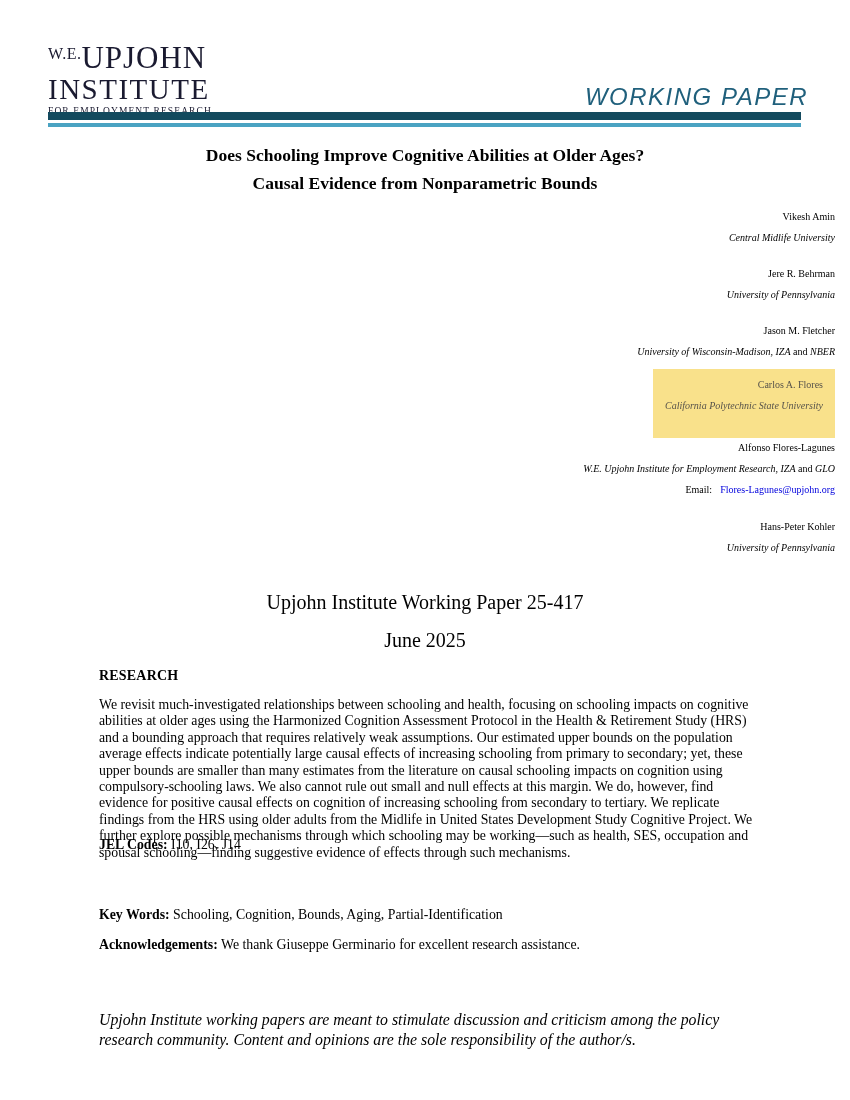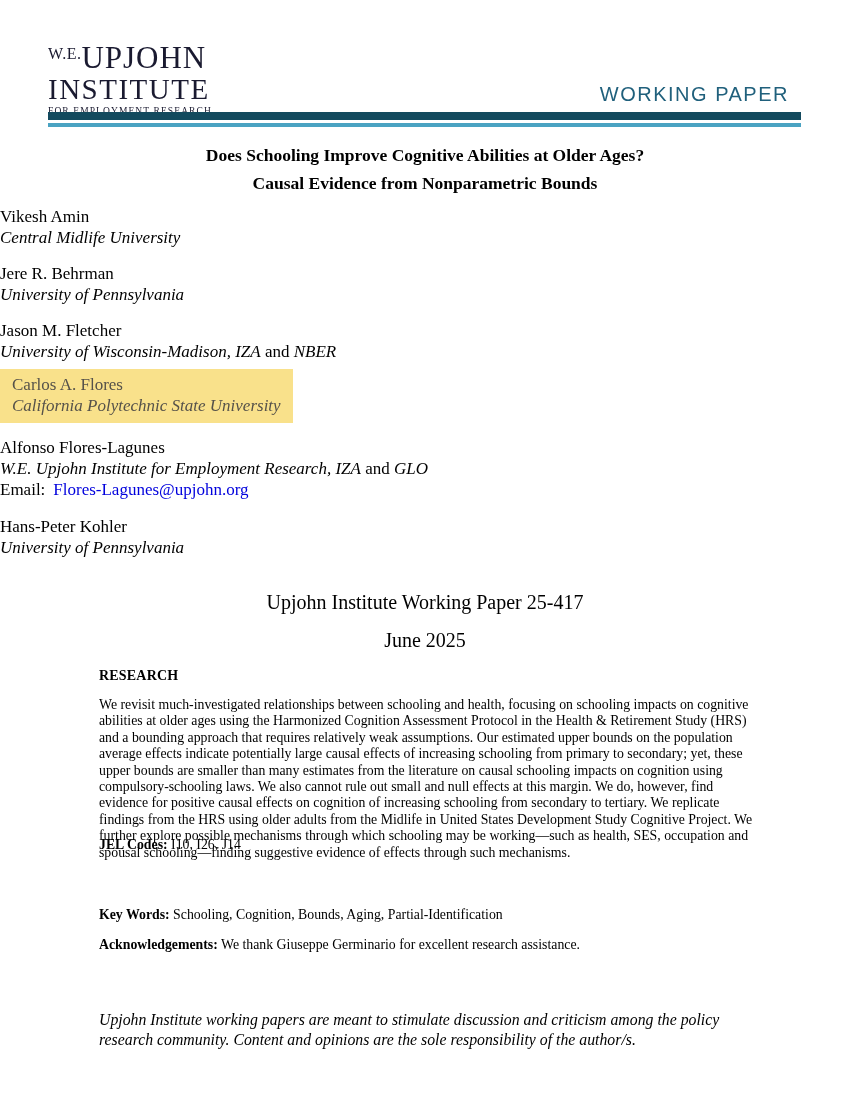--- a/index.html
+++ b/index.html
@@ -20,52 +20,53 @@
     line-height: 1;
     user-select: none;
   }
   .logo .line1 { white-space: nowrap; }
   .logo .we { font-size: 16px; letter-spacing: 0.5px; vertical-align: 9px; }
   .logo .upjohn { font-size: 31px; letter-spacing: 1px; }
   .logo .line2 { font-size: 29px; letter-spacing: 1.5px; margin-top: 2px; }
   .logo .line3 { font-size: 9.5px; letter-spacing: 1.1px; margin-top: 3px; white-space: nowrap; }
 
   .wp-label {
-    position: absolute; right: 61px; top: 83px;
+    position: absolute; right: 42px; top: 83px;
     font-family: "Liberation Sans", "DejaVu Sans", sans-serif;
-    font-size: 20px; letter-spacing: 1.5px;
+    font-size: 24px; letter-spacing: 1.5px;
     color: #20607c;
     white-space: nowrap;
+    font-style: italic;
   }
   .bar { position: absolute; left: 48px; width: 753px; }
   .bar.dark  { top: 112px; height: 8px; background: #134a5e; }
   .bar.light { top: 123px; height: 4px; background: #4aa3c2; }
 
   
   .doc-title {
     position: absolute; left: 0; right: 0; top: 141px;
     text-align: center;
     font-size: 17.5px; font-weight: bold;
     line-height: 28px;
     margin: 0;
   }
 
   
   .author-block {
     position: absolute; left: 0; right: 15px;
-    text-align: left;
-    font-size: 17px; line-height: 21px;
+    text-align: right;
+    font-size: 10px; line-height: 21px;
   }
   .a-name, .a-aff, .a-email { display: block; }
   .it { font-style: italic; }
   .highlight {
     display: inline-block;
     background: #f9e18b;
     color: #56524a;
-    padding: 5px 12px 7px 12px;
+    padding: 5px 12px 22px 12px;
   }
   .email-label { margin-right: 8px; }
   a.email-link {
     color: #0000dd;
     cursor: pointer;
   }
 
   
   .meta-line {
     position: absolute; left: 0; right: 0;

